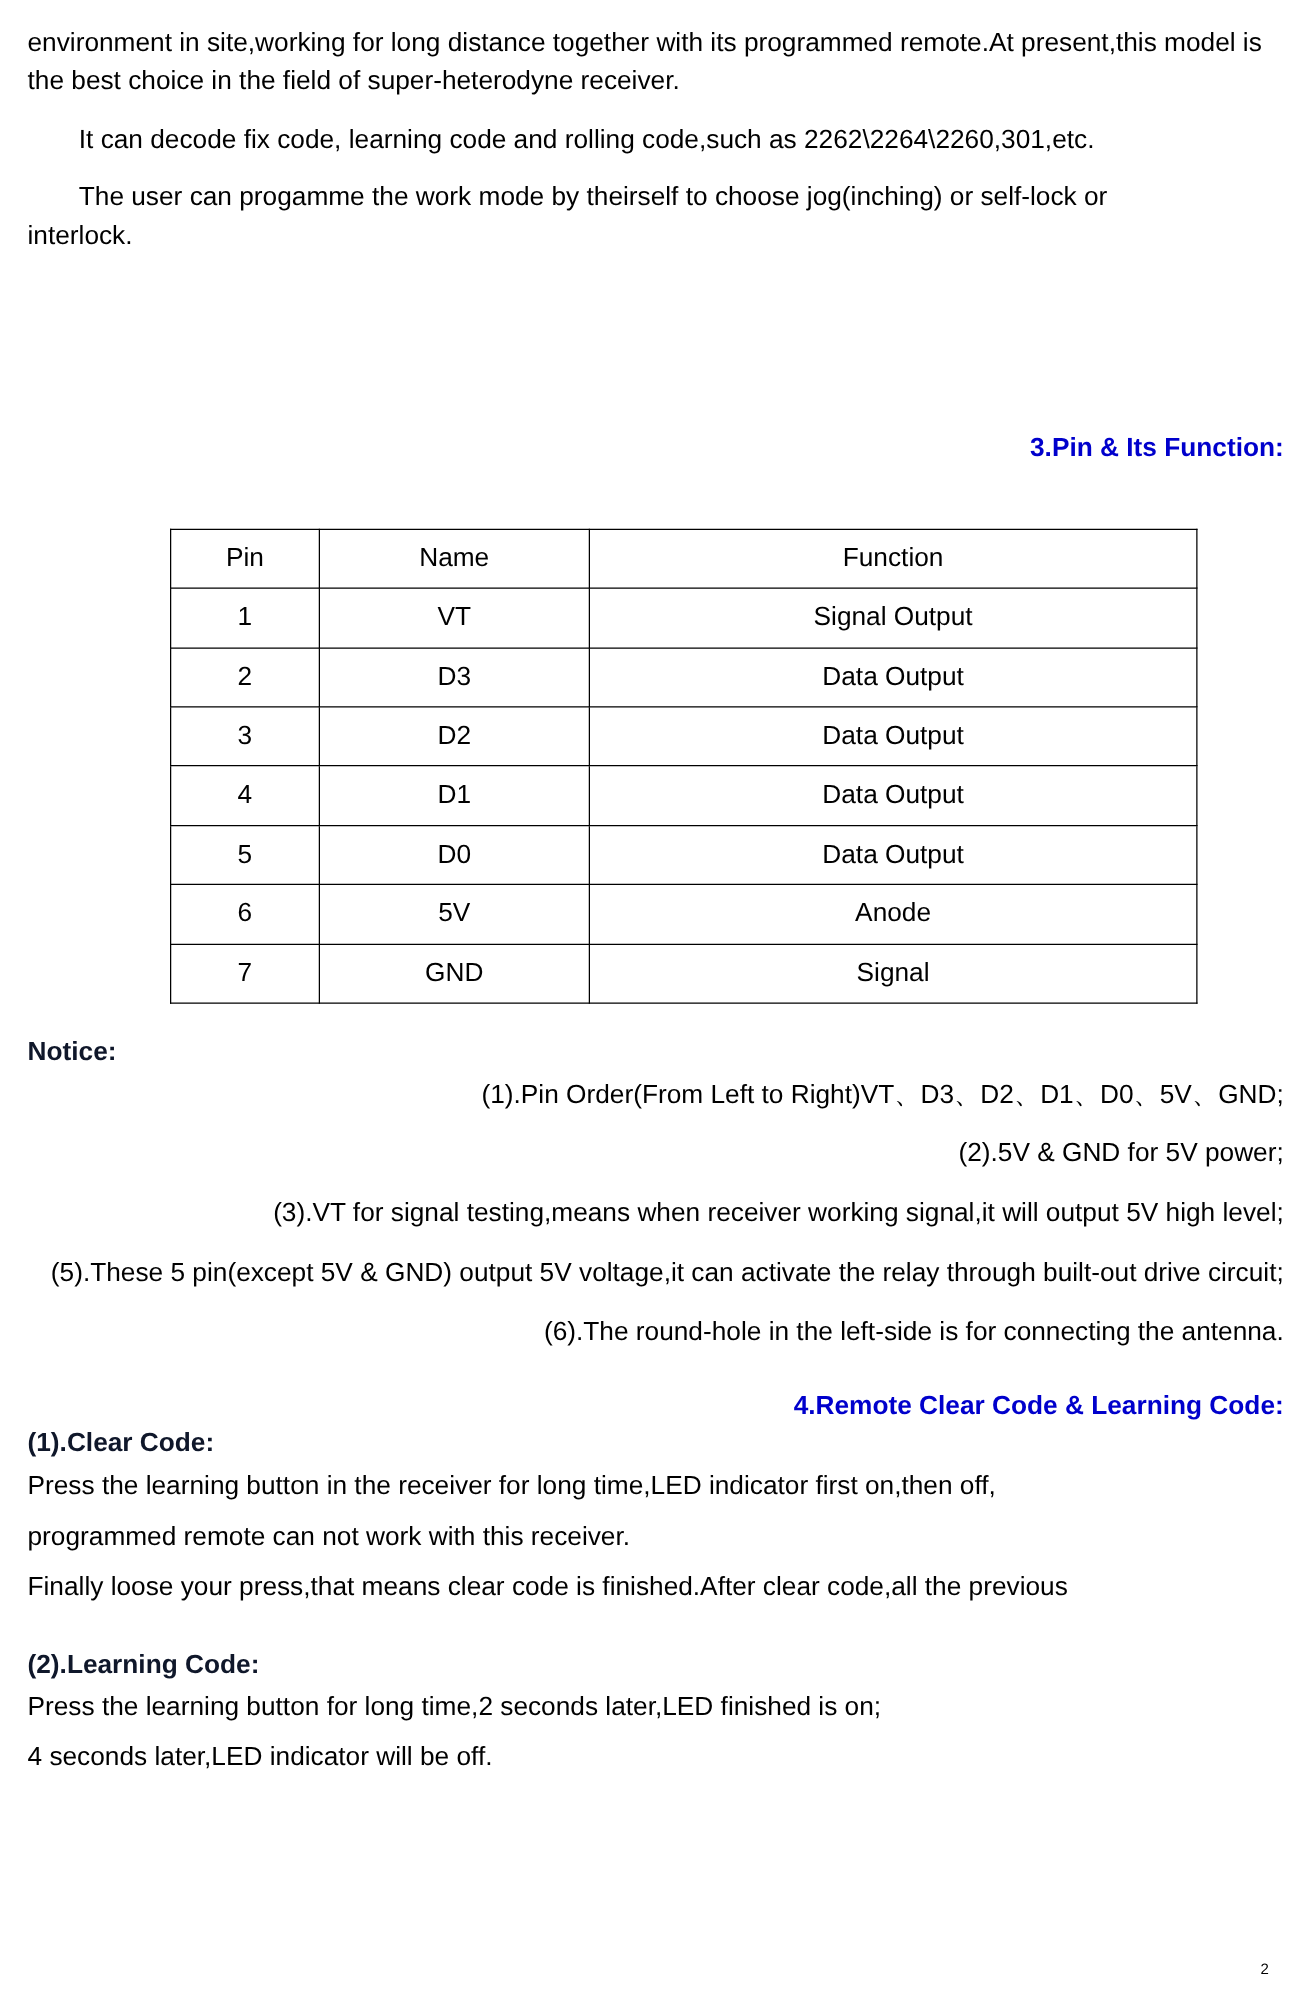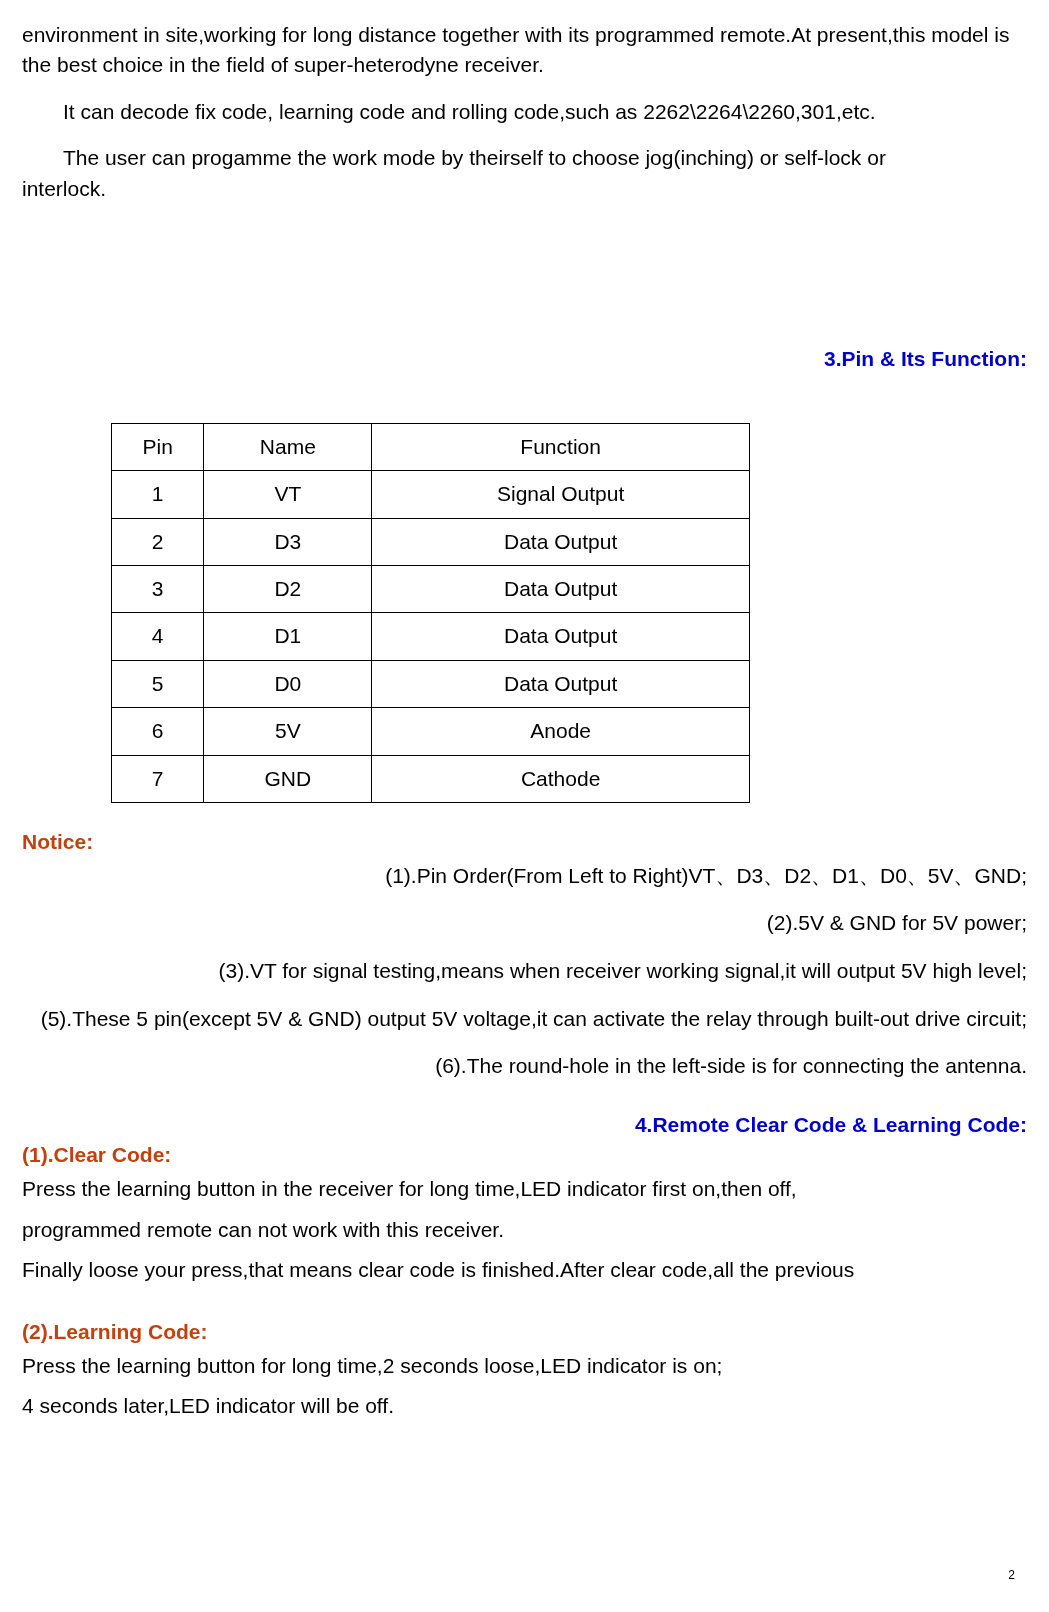--- a/index.html
+++ b/index.html
@@ -23,40 +23,40 @@
   .no-indent {
     margin: 0 0 10px 0;
   }
   .heading {
     color: #0000cc;
     font-weight: bold;
     margin: 0 0 10px 0;
     text-align: right;
   }
   .sub-heading {
-    color: #c2410c;
+    color: #0f172a;
     font-weight: bold;
     margin: 0;
   }
   .spacer-large {
     height: 130px;
   }
   .spacer-med {
     height: 38px;
   }
   .spacer-small {
     height: 24px;
   }
   .spacer-tiny {
     height: 14px;
   }
   table {
     border-collapse: collapse;
-    margin-left: 89px;
-    width: 639px;
+    margin-left: 114px;
+    width: 822px;
   }
   td {
     border: 1px solid #000;
     text-align: center;
     padding: 8px 0;
     font-size: 21px;
   }
   .notice-list p {
     margin: 0 0 12px 0;
     line-height: 1.7;
@@ -127,21 +127,21 @@
       <td>Data Output</td>
     </tr>
     <tr>
       <td>6</td>
       <td>5V</td>
       <td>Anode</td>
     </tr>
     <tr>
       <td>7</td>
       <td>GND</td>
-      <td>Cathode</td>
+      <td>Signal</td>
     </tr>
   </tbody>
     </table>
 
   <div class="spacer-small"></div>
 
   <p class="sub-heading">Notice:</p>
 
   <div class="notice-list">
     <p>(1).Pin Order(From Left to Right)VT、D3、D2、D1、D0、5V、GND;</p>
@@ -160,18 +160,18 @@
     <p>Press the learning button in the receiver for long time,LED indicator first on,then off,</p>
     <p>programmed remote can not work with this receiver.</p>
     <p>Finally loose your press,that means clear code is finished.After clear code,all the previous</p>
   </div>
 
   <div class="spacer-small"></div>
 
   <p class="sub-heading">(2).Learning Code:</p>
 
   <div class="clear-code-body">
-    <p>Press the learning button for long time,2 seconds loose,LED indicator is on;</p>
+    <p>Press the learning button for long time,2 seconds later,LED finished is on;</p>
     <p>4 seconds later,LED indicator will be off.</p>
   </div>
 
   <span class="page-num">2</span>
 </div>
 
 </body></html>

